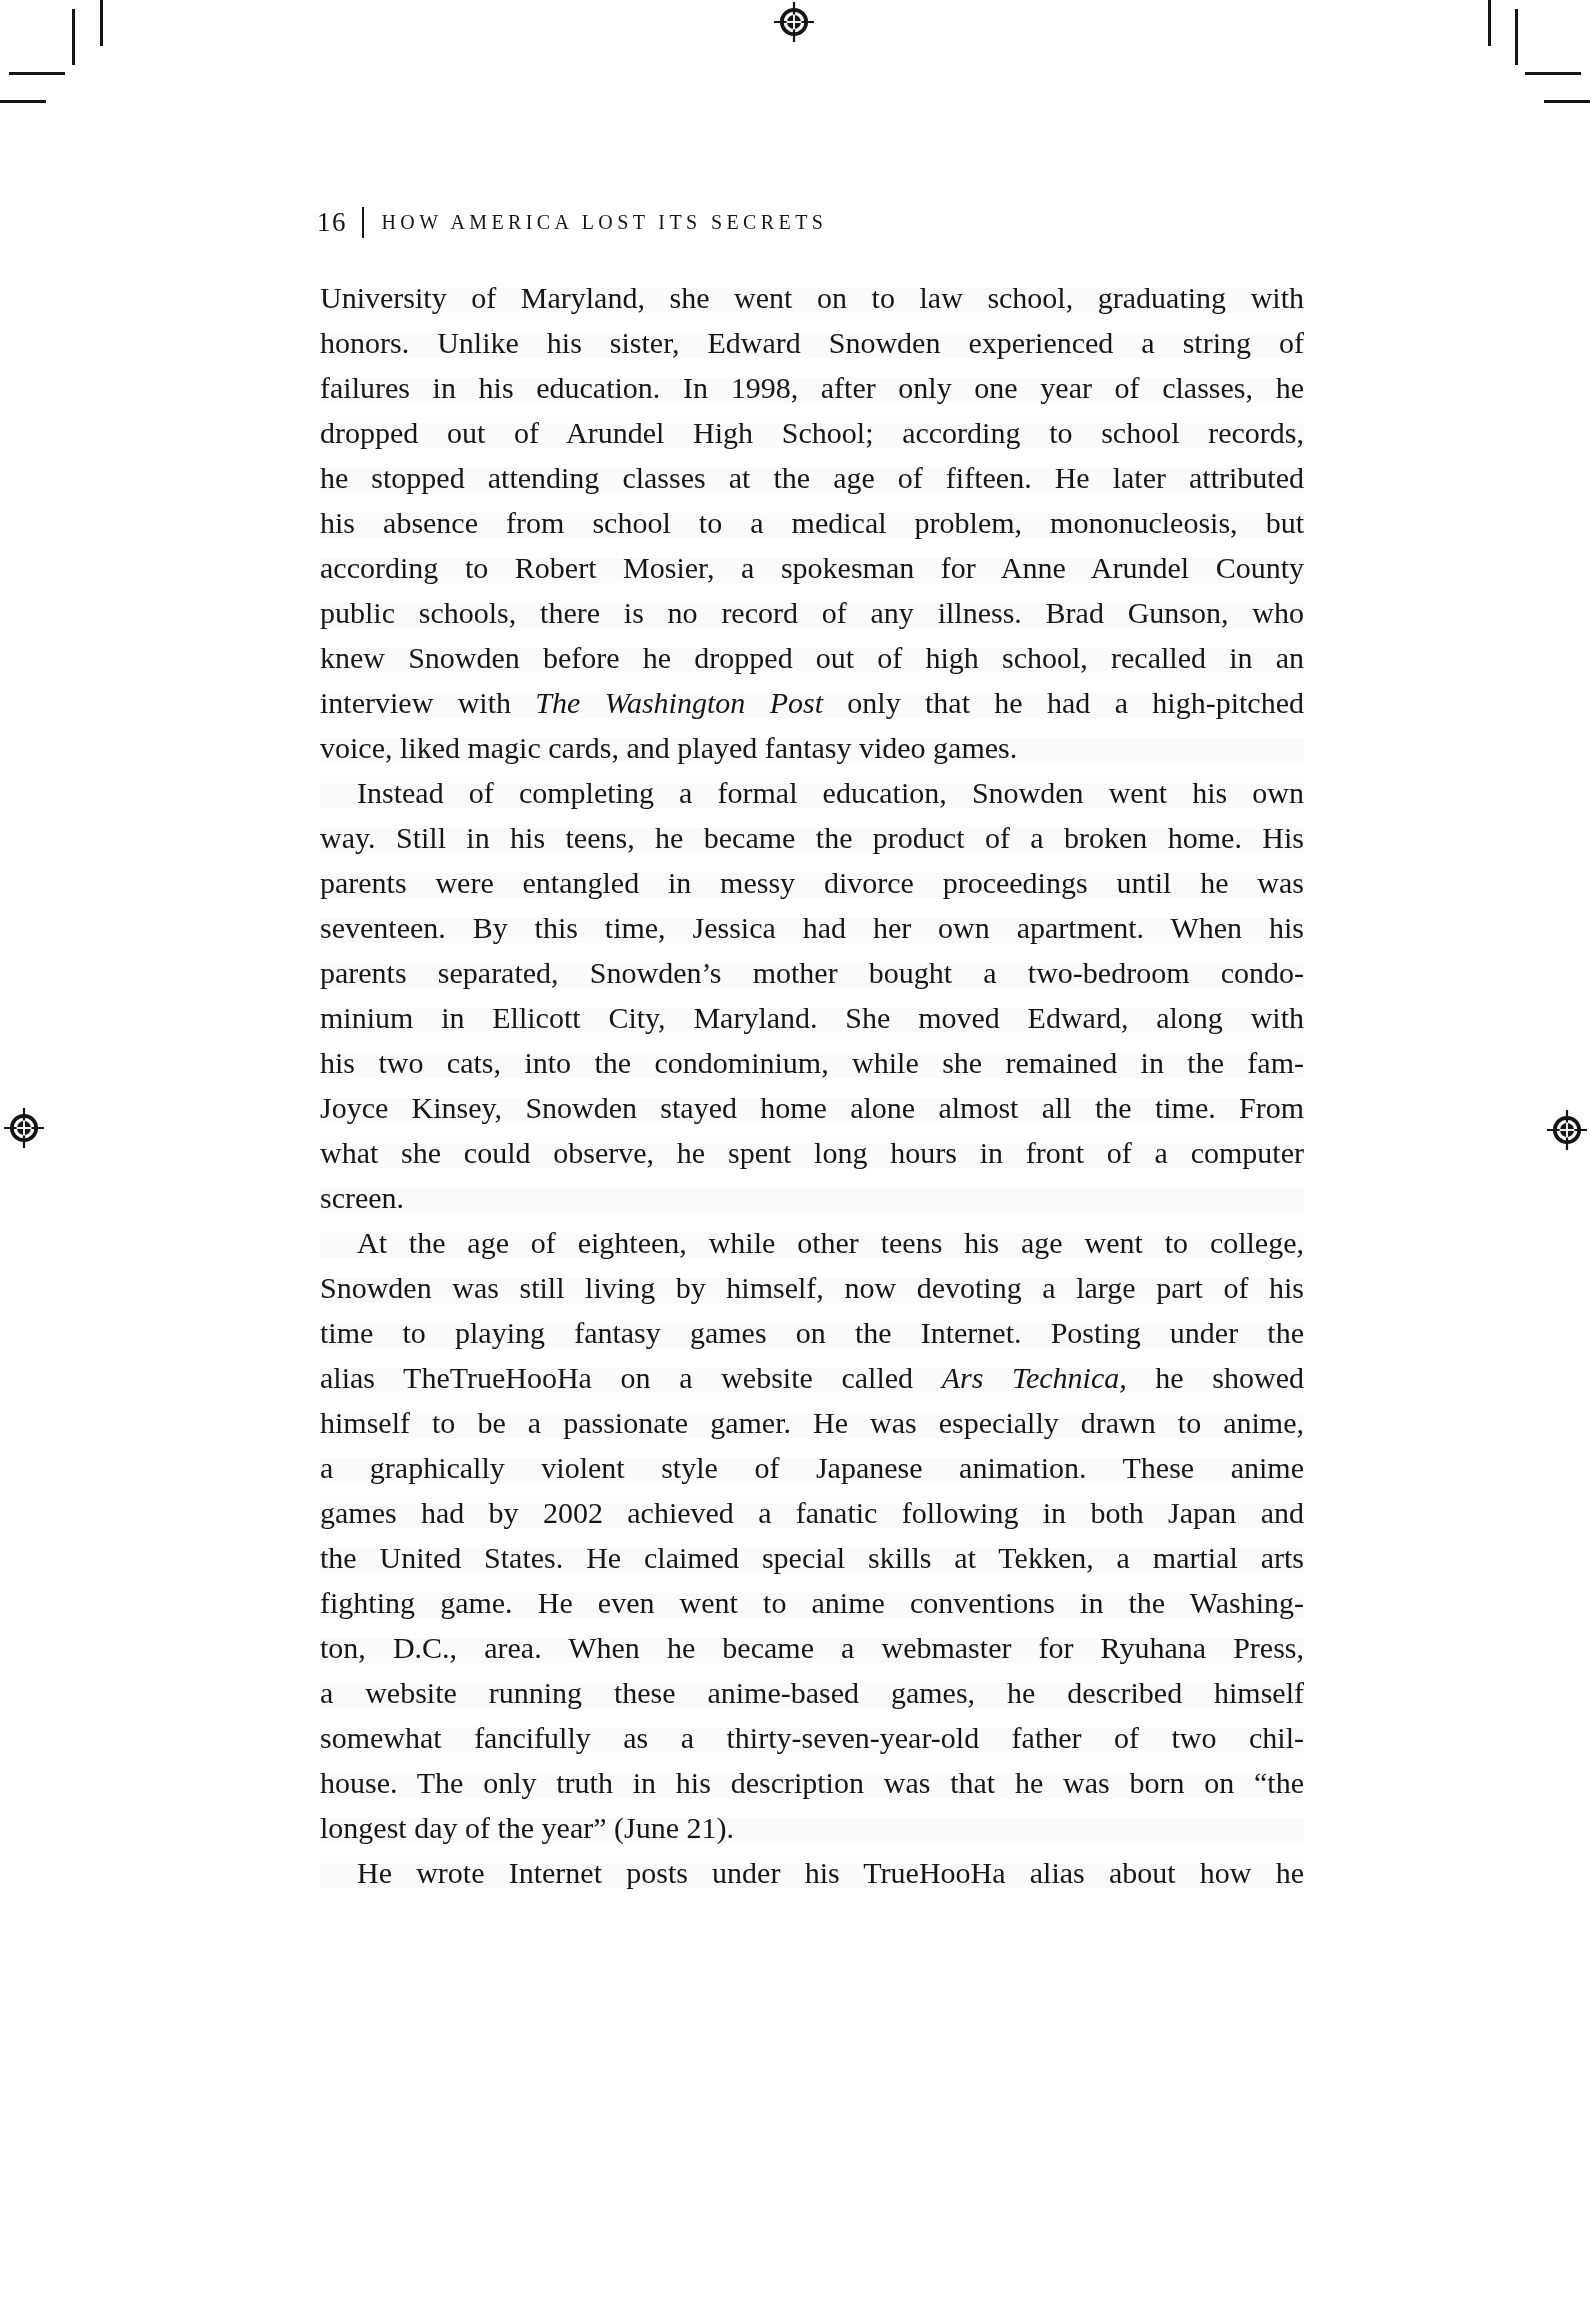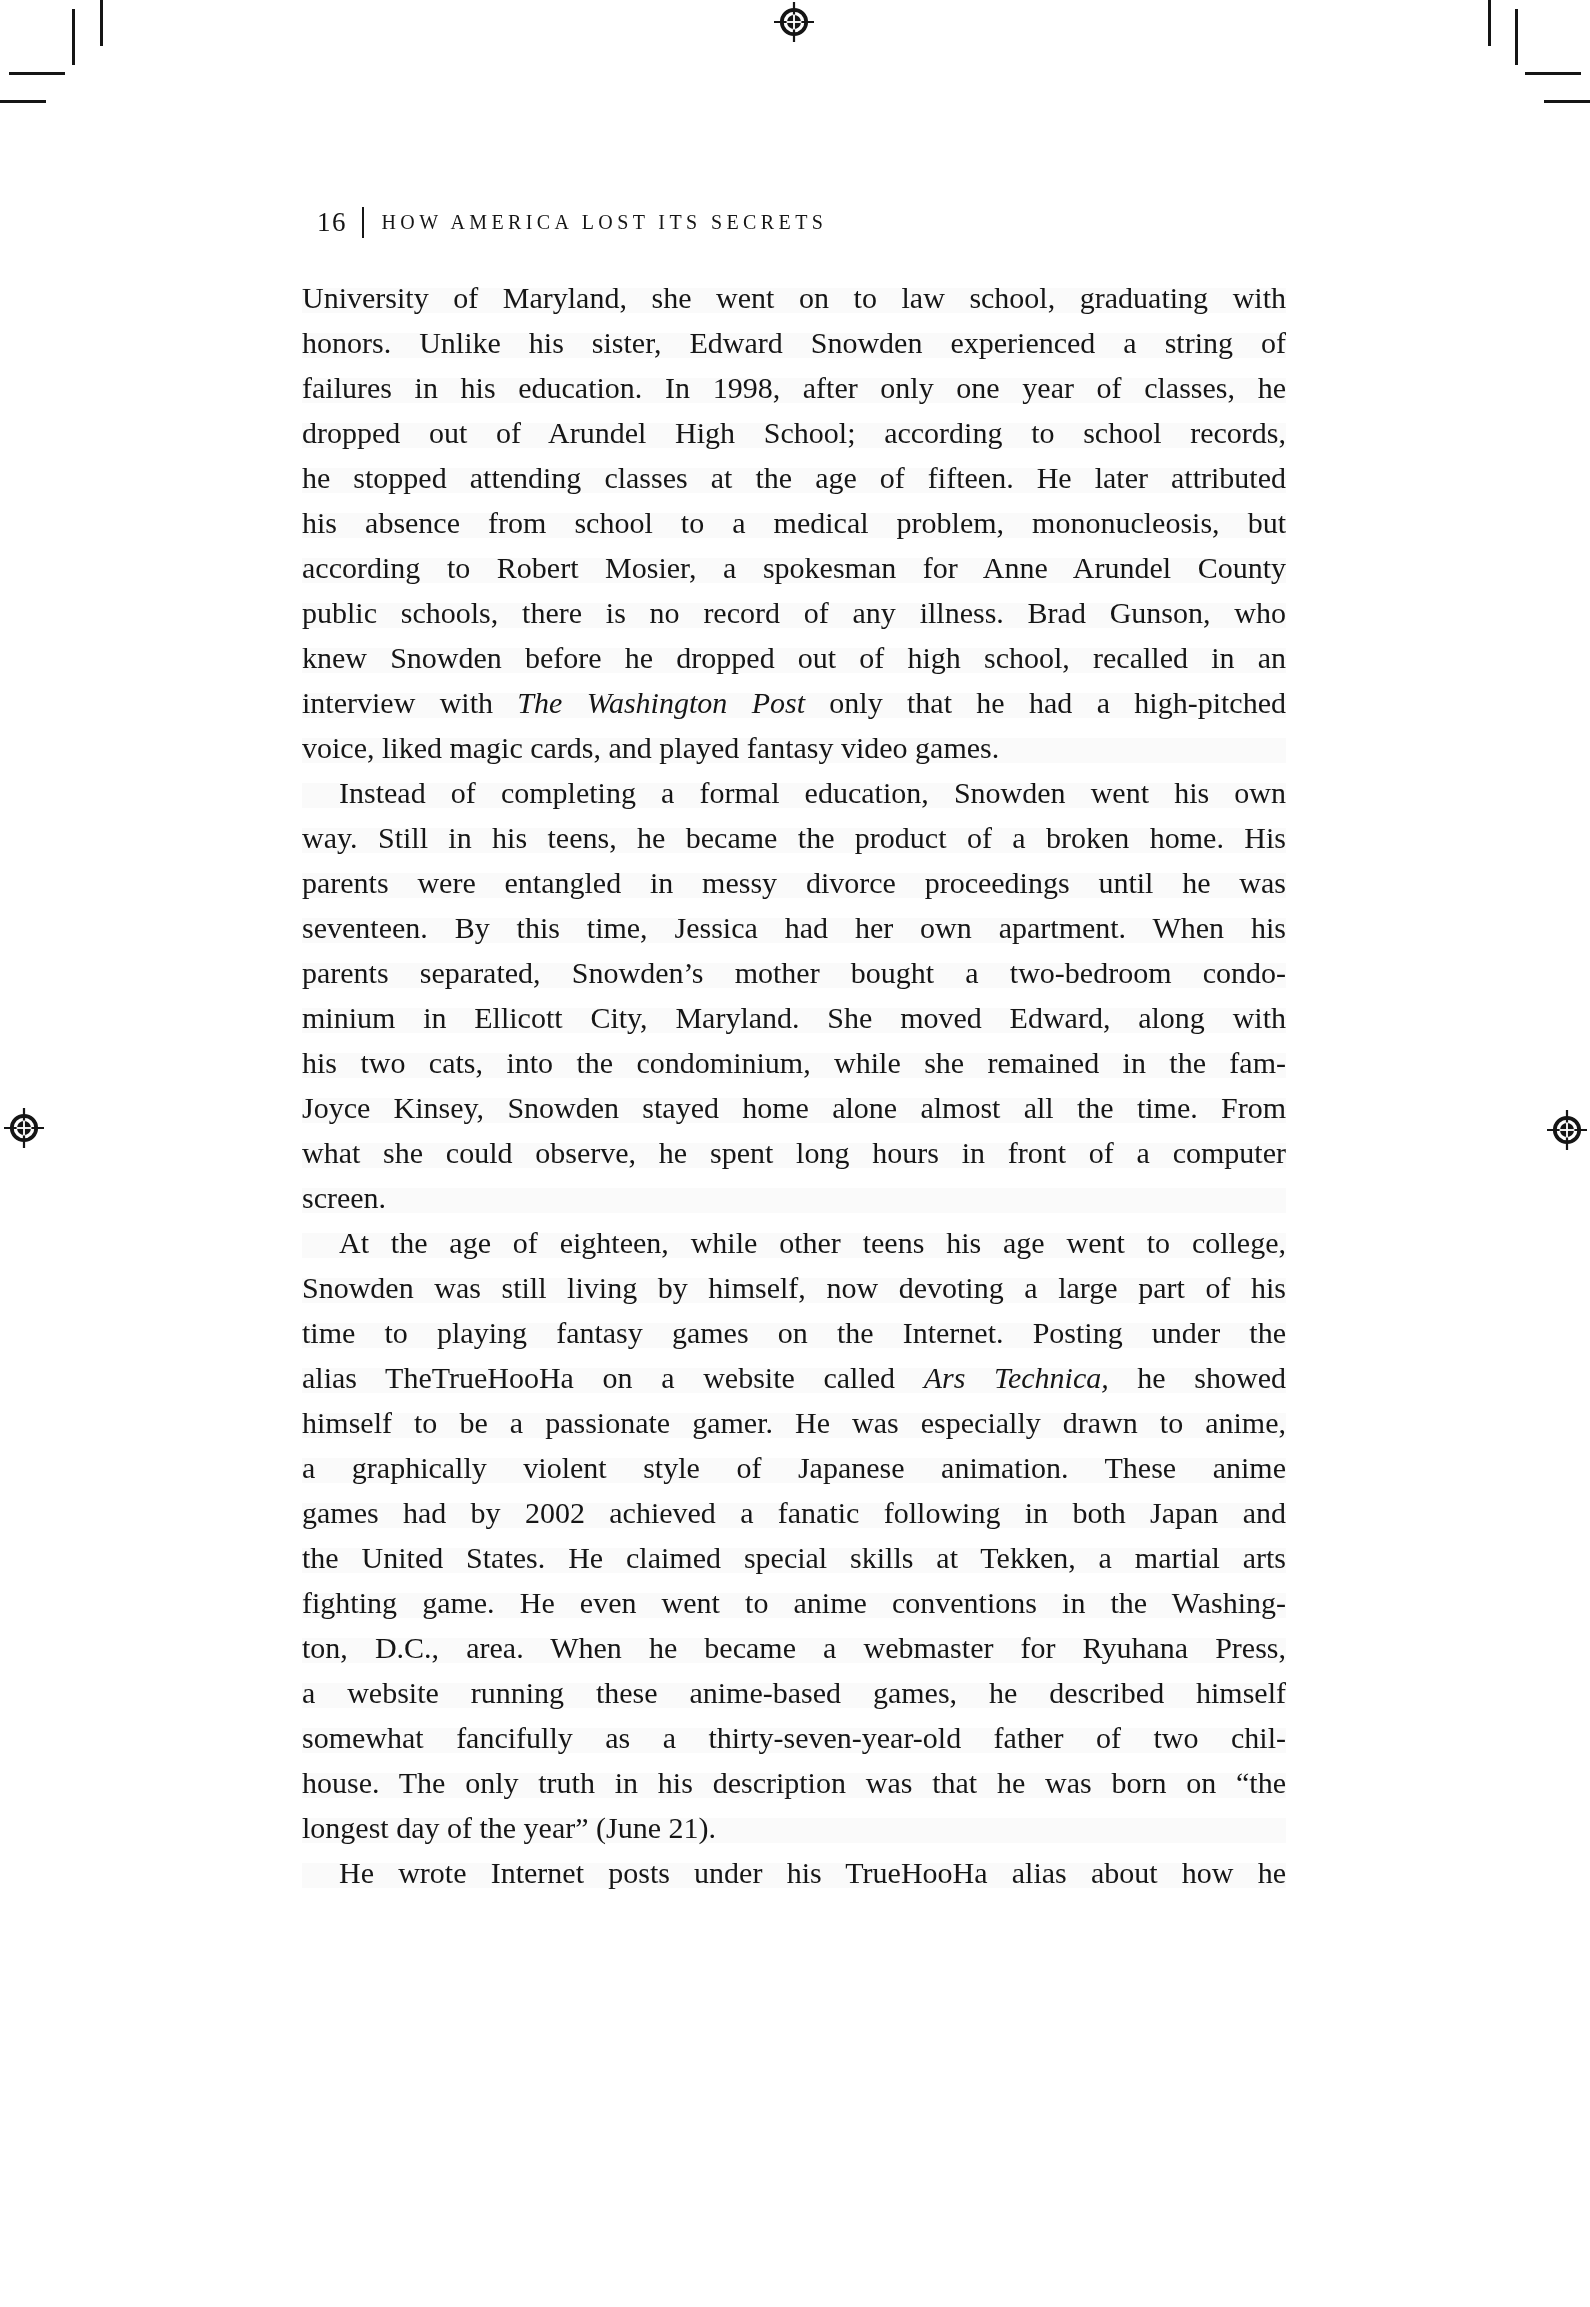--- a/index.html
+++ b/index.html
@@ -13,21 +13,21 @@
   .crop.h{height:3px;}
   
   .reg{position:absolute;width:40px;height:40px;}
   
   .header{position:absolute;left:317px;top:204px;display:flex;align-items:center;height:37px;}
   .pagenum{font-size:27px;letter-spacing:1.5px;}
   .hdiv{width:1.5px;height:31px;background:#161616;margin:0 18px 0 15px;}
   .title{font-size:20px;letter-spacing:4.4px;white-space:nowrap;}
   
   .text-block{
-    position:absolute;left:302px;top:275px;width:984px;
+    position:absolute;left:320px;top:275px;width:984px;
     background:repeating-linear-gradient(180deg, rgba(0,0,0,0) 0px, rgba(0,0,0,0) 13.3px,
       rgba(0,0,0,0.02) 13.3px, rgba(0,0,0,0.02) 38px, rgba(0,0,0,0) 38px, rgba(0,0,0,0) 45px);
   }
   .line{
     font-size:30px;line-height:45px;
     text-align:justify;text-align-last:justify;
   }
   .line.last{text-align-last:left;}
   .line.indent{text-indent:37px;}
   .it{font-style:italic;}

